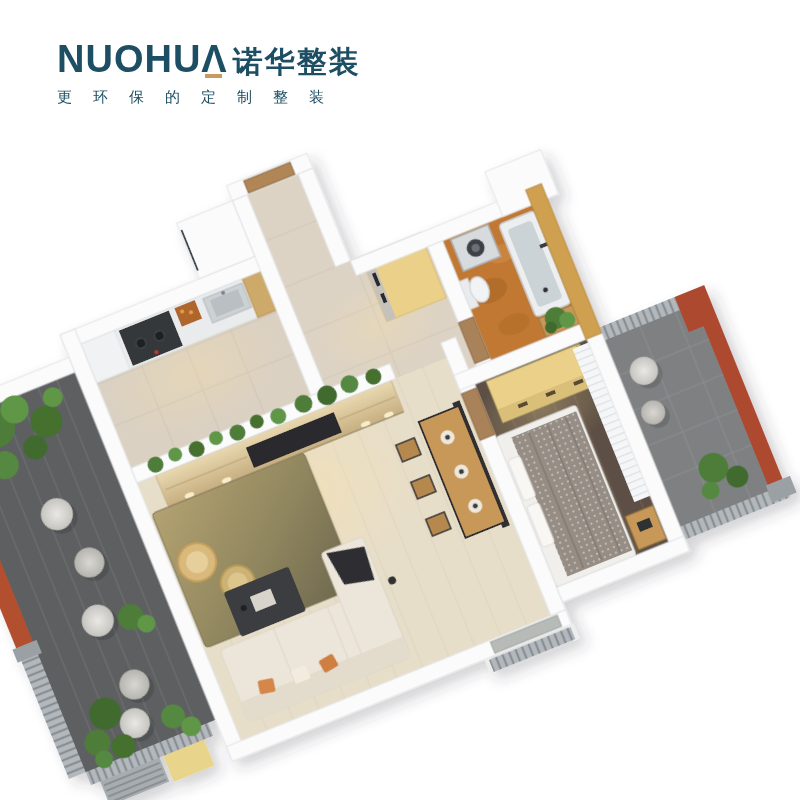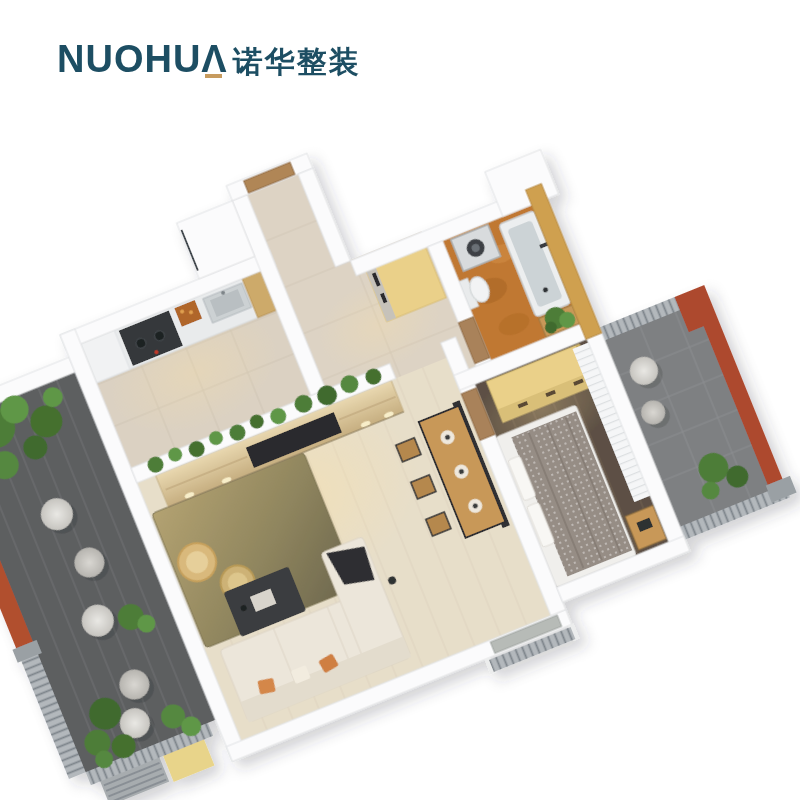--- a/index.html
+++ b/index.html
@@ -17,20 +17,21 @@
 <body>
 
 <div class="stage">
 
   <div class="logo">
     <div class="logo-row">
       <span class="latin">NUOHUΛ</span>
       <span class="cn">诺华整装</span>
       <span class="gold-tick"></span>
     </div>
+    <div class="tagline">更环保的定制整装</div>
   </div>
 
   <svg width="800" height="800" viewBox="0 0 800 800">
     <defs>
       <filter id="fshadow" x="-20%" y="-20%" width="140%" height="140%">
         <feDropShadow dx="5" dy="9" stdDeviation="7" flood-color="#2f3540" flood-opacity="0.22"></feDropShadow>
       </filter>
       <linearGradient id="gwood" x1="0" y1="0" x2="0" y2="1">
         <stop offset="0" stop-color="#e9d8b0"></stop>
           <stop offset="1" stop-color="#c6ae80"></stop>

